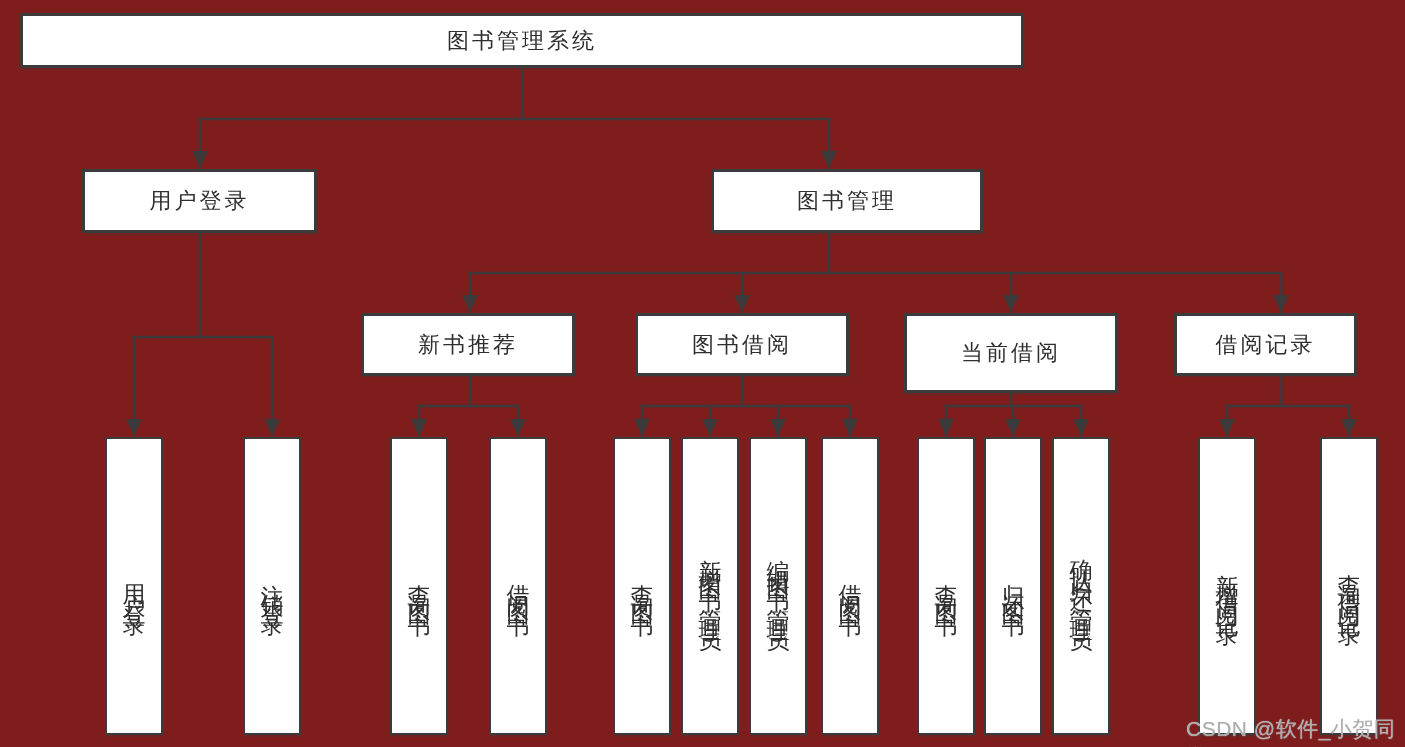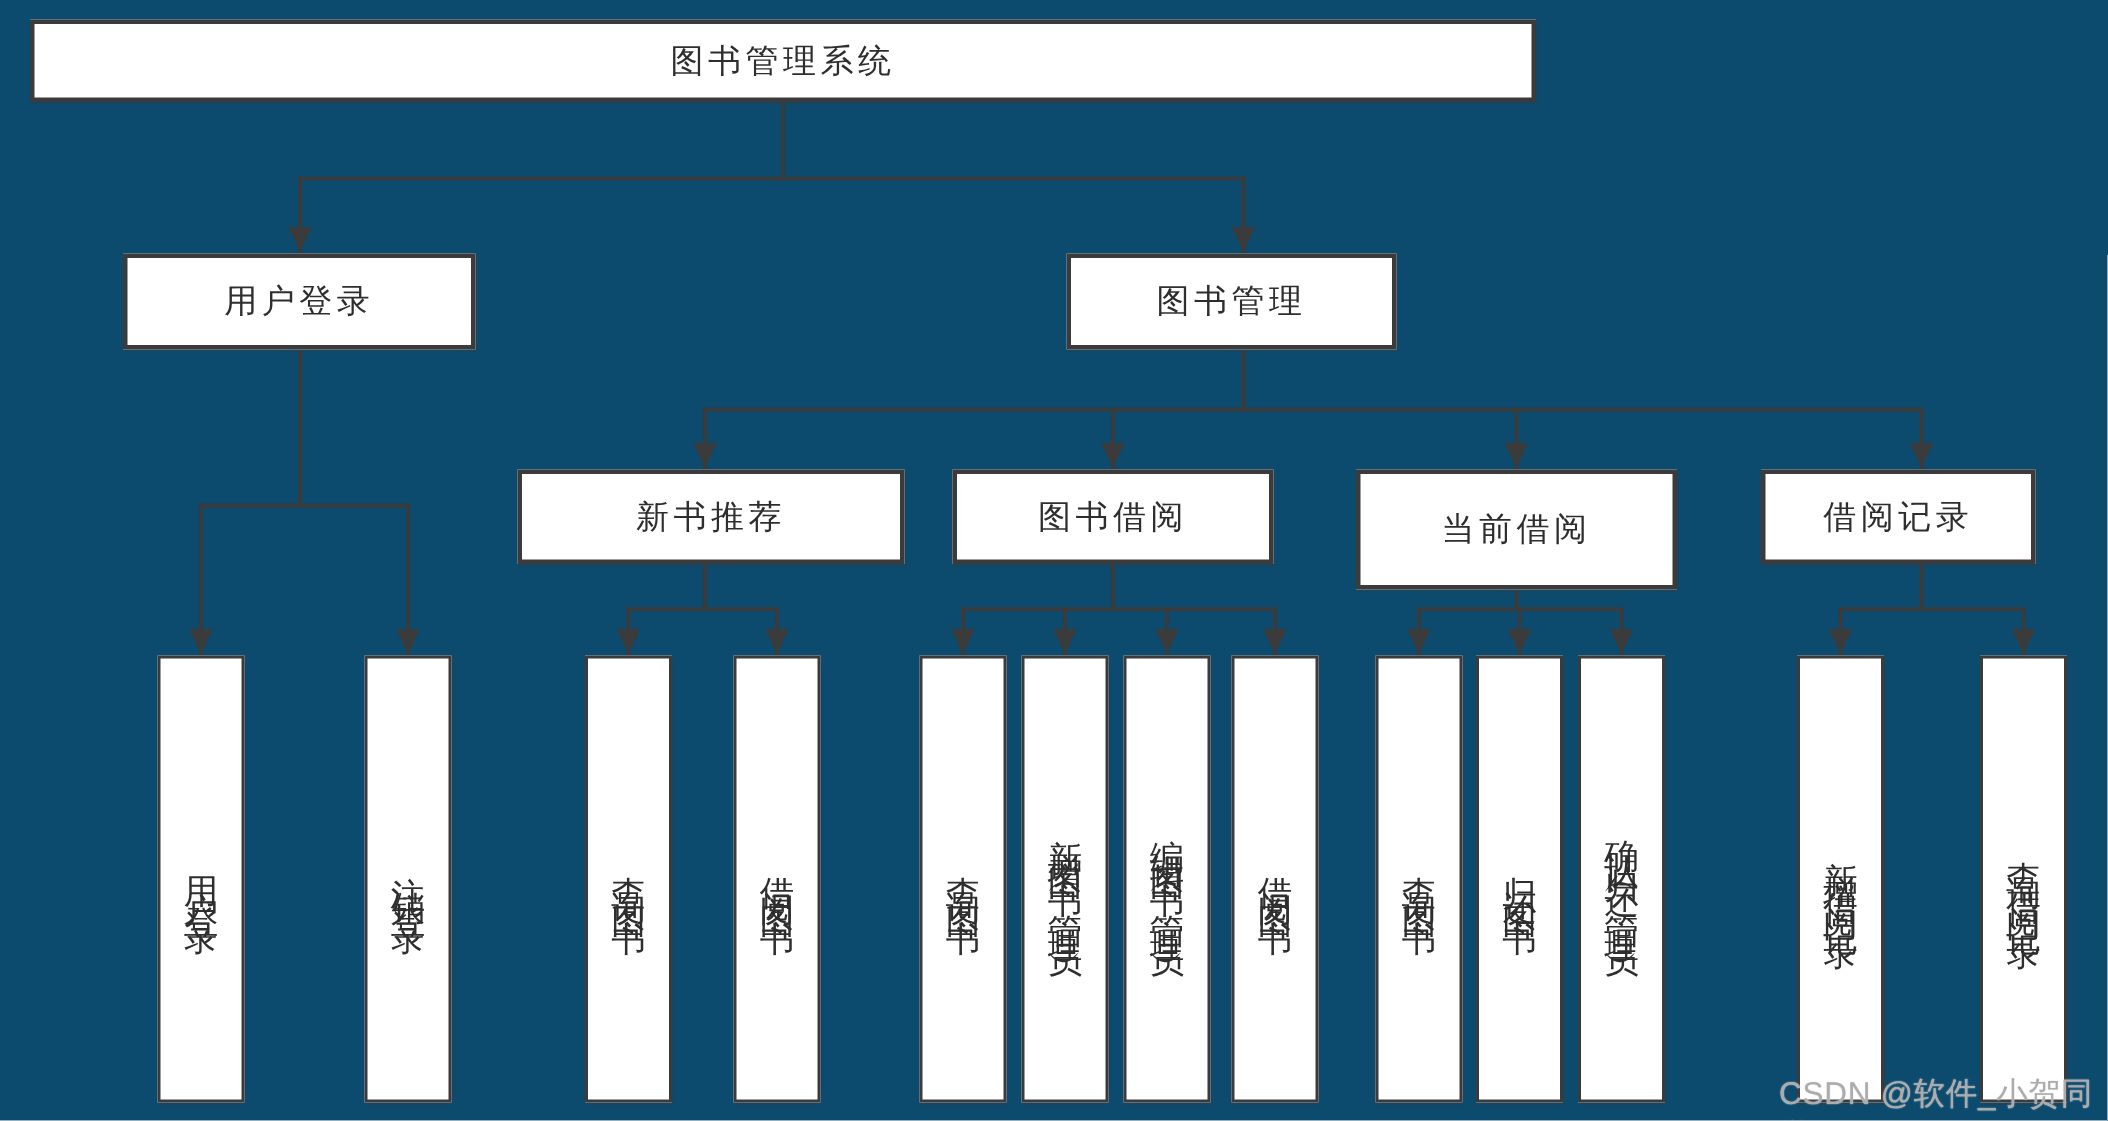--- a/index.html
+++ b/index.html
@@ -1,17 +1,17 @@
 <!DOCTYPE html>
 <html><head>
 <meta charset="utf-8">
 <style>
   html,body{margin:0;padding:0;background:#ffffff;}
   .canvas{
-    position:relative;width:1405px;height:747px;background:#0c4a6e;overflow:hidden;
+    position:relative;width:1405px;height:747px;background:#7f1d1d;overflow:hidden;
     font-family:"Liberation Sans","DejaVu Sans",sans-serif;
   }
   .connectors{position:absolute;left:0;top:0;width:1405px;height:747px;}
   .node{
     position:absolute;box-sizing:border-box;background:#ffffff;
     border:3px solid #3b3b3b;display:flex;align-items:center;justify-content:center;
     color:#2e2e2e;font-size:22px;letter-spacing:3px;
     box-shadow:1px 2px 0 rgba(60,60,60,0.25);
   }
   .node span{white-space:nowrap;}
@@ -81,25 +81,25 @@
     </g>
   </svg>
 
   <div class="node" style="left:20px;top:13px;width:1004px;height:55px">
     <span>图书管理系统</span>
   </div>
 
   <div class="node" style="left:82px;top:169px;width:235px;height:64px">
     <span>用户登录</span>
   </div>
-  <div class="node" style="left:711px;top:169px;width:220px;height:64px">
+  <div class="node" style="left:711px;top:169px;width:272px;height:64px">
     <span>图书管理</span>
   </div>
 
-  <div class="node" style="left:345px;top:313px;width:258px;height:63px">
+  <div class="node" style="left:361px;top:313px;width:214px;height:63px">
     <span>新书推荐</span>
   </div>
   <div class="node" style="left:635px;top:313px;width:214px;height:63px">
     <span>图书借阅</span>
   </div>
   <div class="node" style="left:904px;top:313px;width:214px;height:80px">
     <span>当前借阅</span>
   </div>
   <div class="node" style="left:1174px;top:313px;width:183px;height:63px">
     <span>借阅记录</span>

